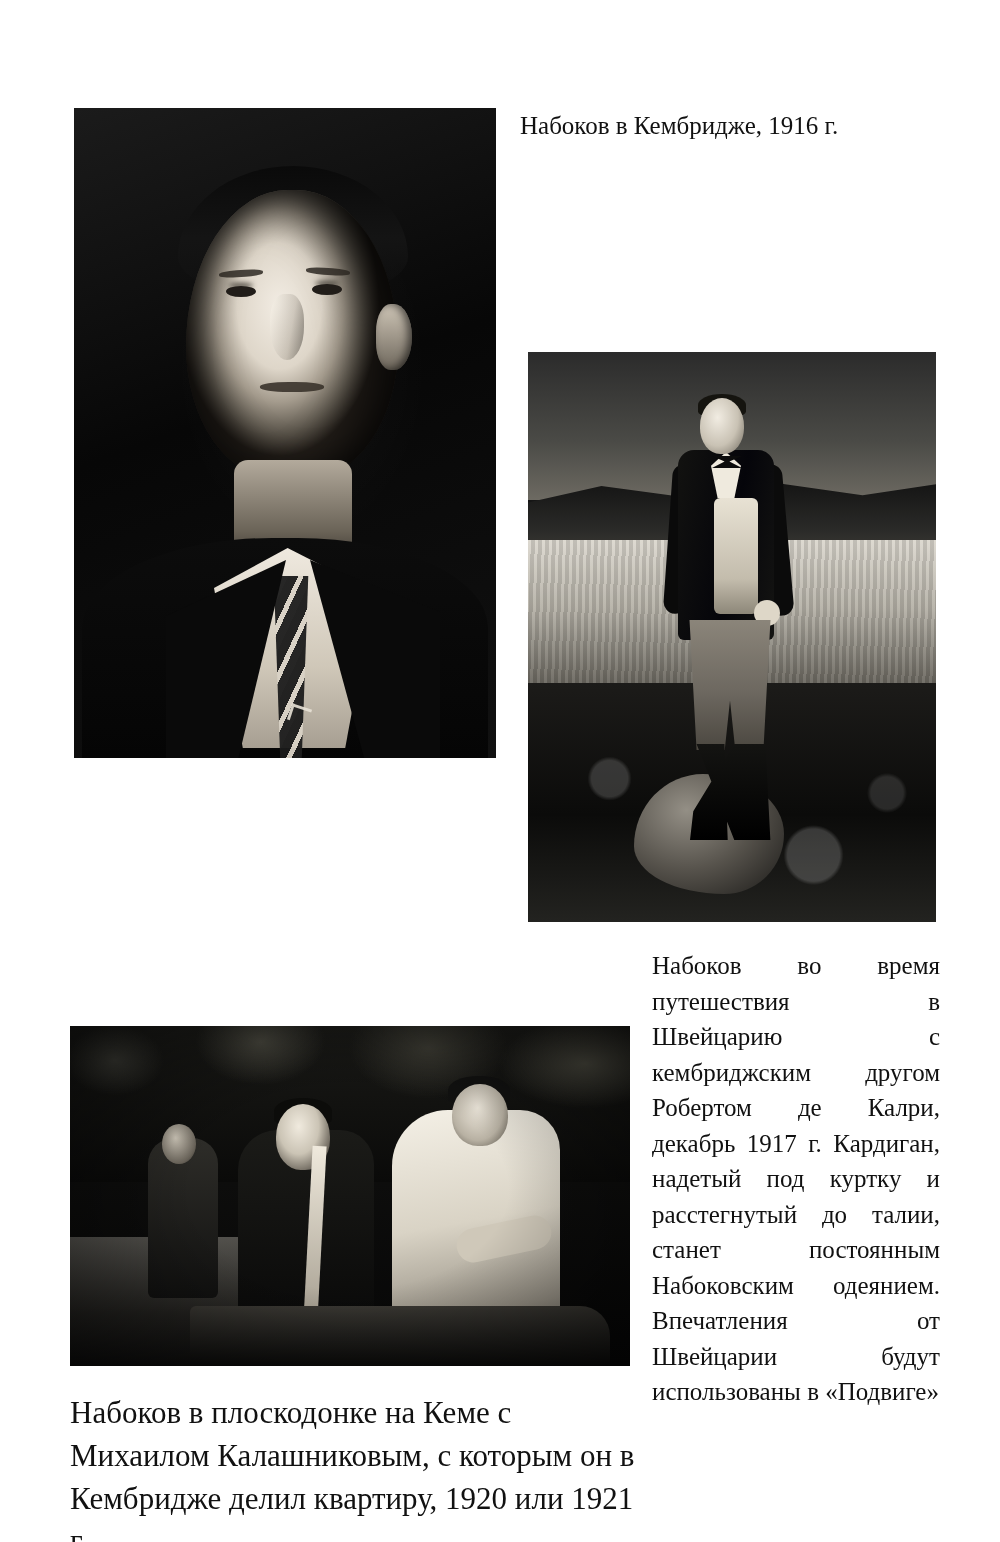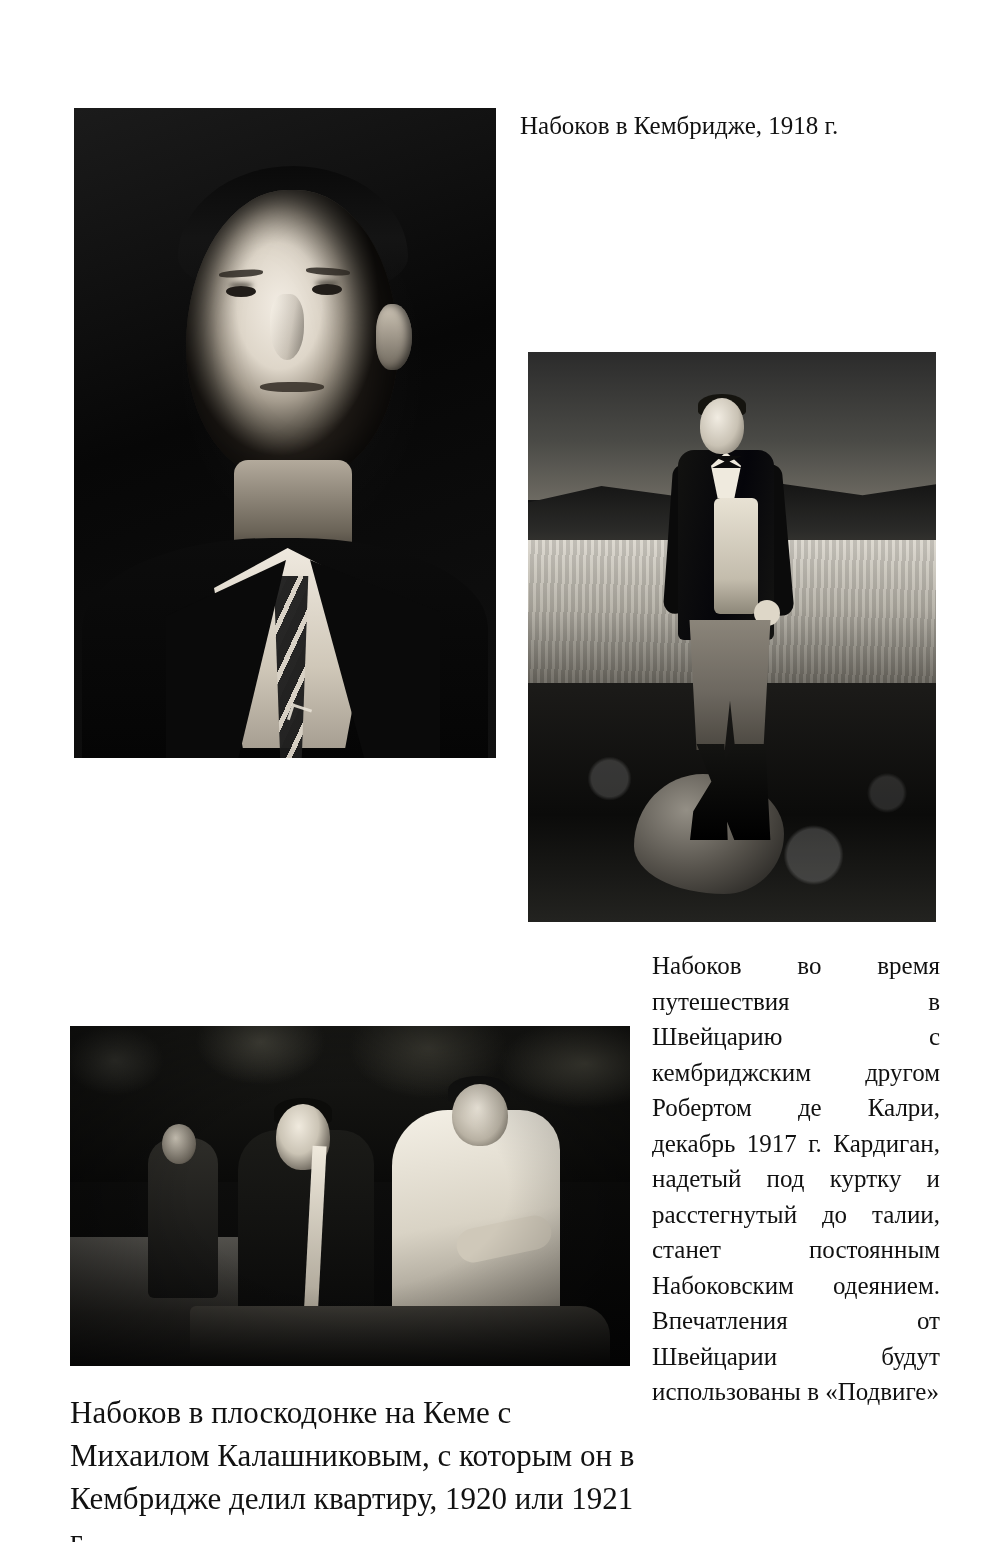--- a/index.html
+++ b/index.html
@@ -517,21 +517,21 @@
     <div class="portrait-ear"></div>
     <div class="portrait-neck"></div>
     <div class="portrait-shoulders"></div>
     <div class="portrait-collar"></div>
     <div class="portrait-tie"></div>
     <div class="portrait-lapel-l"></div>
     <div class="portrait-lapel-r"></div>
     <div class="portrait-pocketmark"></div>
   </div>
 
-  <div class="caption-top">Набоков в Кембридже, 1918 г.</div>
+  <div class="caption-top">Набоков в Кембридже, 1916 г.</div>
 
   <div class="photo-standing">
     <div class="stand-sky"></div>
     <div class="stand-ridge"></div>
     <div class="stand-field"></div>
     <div class="stand-ground"></div>
     <div class="stand-rock"></div>
     <div class="stand-arm-l"></div>
     <div class="stand-arm-r"></div>
     <div class="stand-torso"></div>

